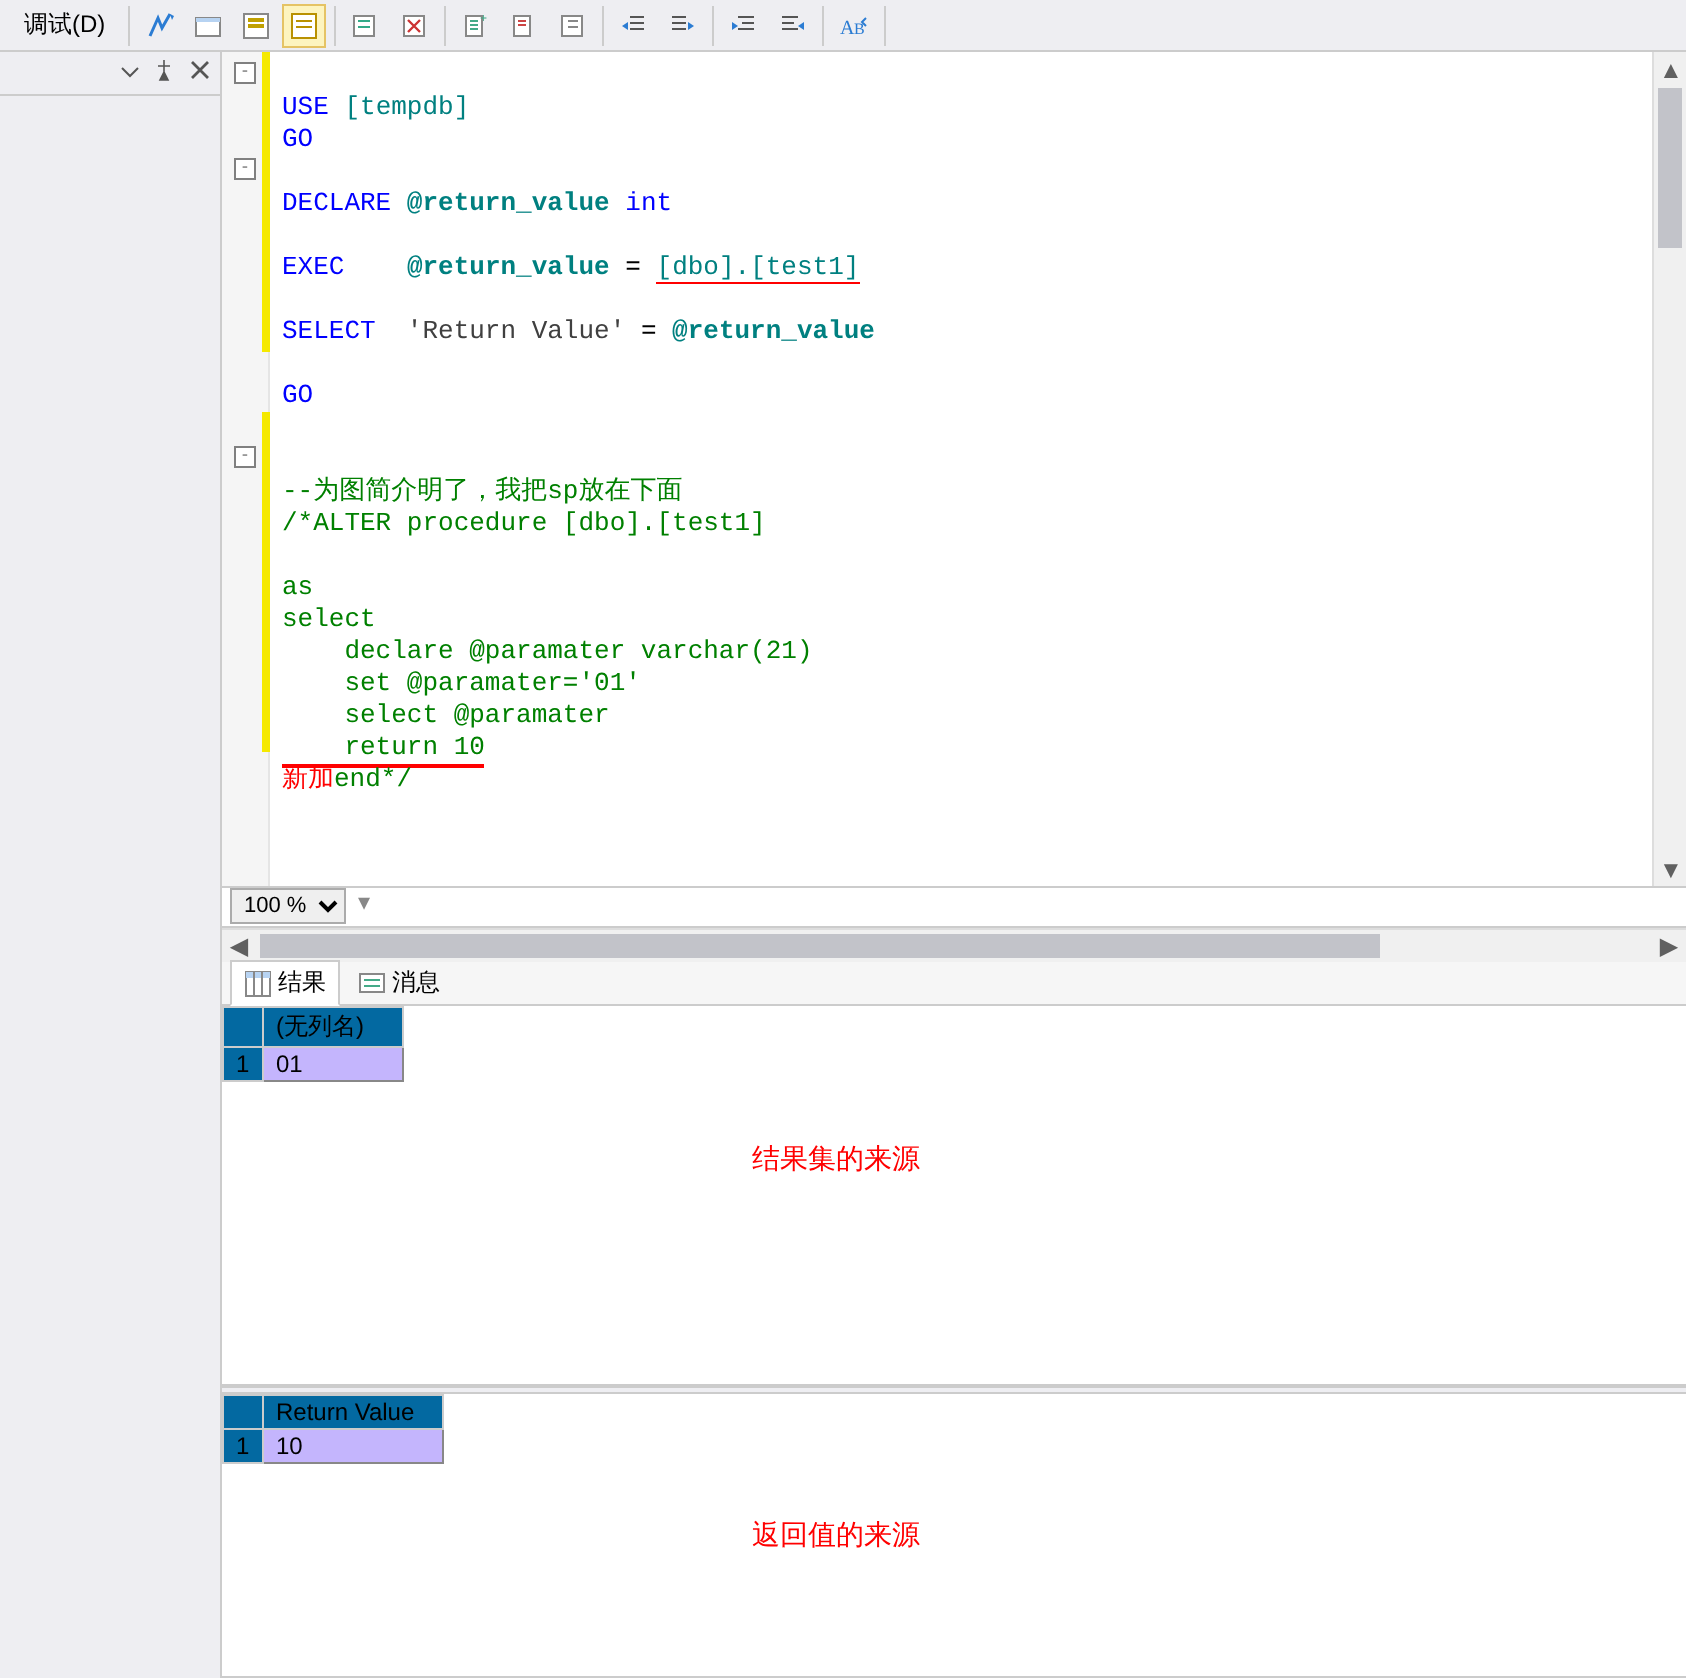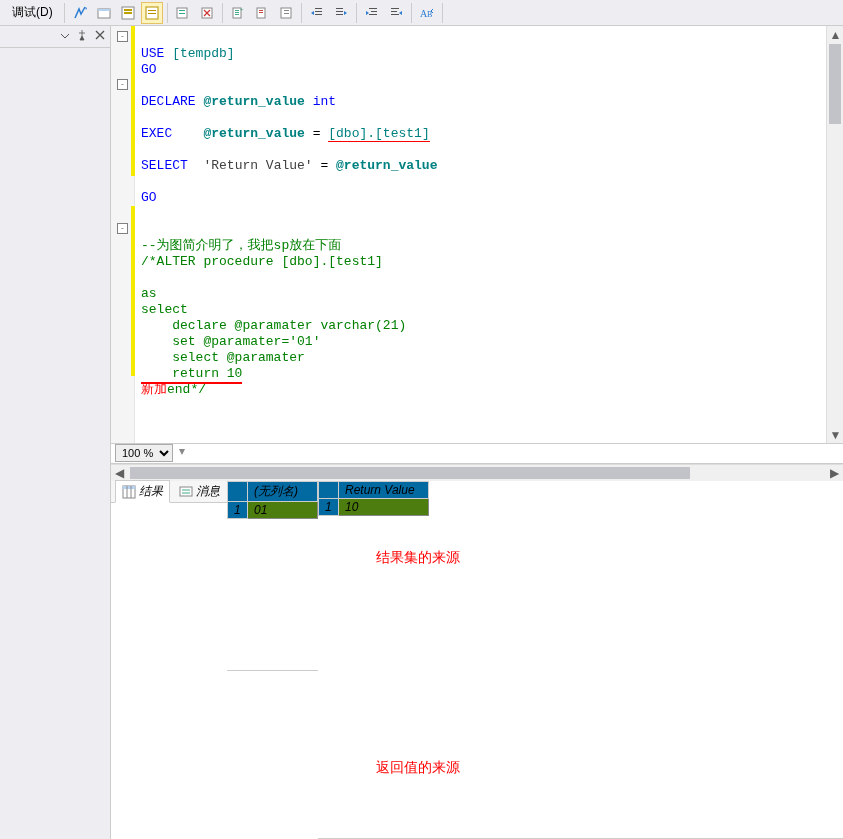--- a/index.html
+++ b/index.html
@@ -122,23 +122,22 @@
     gap:6px;
     border-bottom:1px solid #ccc;
     background:#fff;
   }
   .zoom-sel {
     height:18px; font-size:11px; border:1px solid #ababab; padding:0 2px;
   }
   .results-area {
     flex:1;
     display:flex;
-    flex-direction:row;
-    position:relative;
-    font-style:italic;
+    flex-direction:column;
+    position:relative;
   }
   .result-tabs {
     height:22px; display:flex; align-items:center;
     background:#f6f6f6;
     border-bottom:1px solid #ccc;
     padding-left:4px;
     gap:2px;
   }
   .result-tab {
     display:flex; align-items:center; gap:3px;
@@ -153,21 +152,21 @@
   .grid table { border-collapse:collapse; }
   .grid th, .grid td {
     border:1px solid #ccc;
     padding:1px 6px;
     font-size:12px;
     text-align:left;
     background:#fff;
     min-width:20px;
   }
   .grid th { background:#0369a1; font-weight:normal; }
-  .grid td.seldata { border:1px solid #888; background:#4d7c0f; }
+  .grid td.seldata { border:1px solid #888; background:#c4b5fd; }
   .grid-panel { border-bottom:1px solid #ccc; padding-bottom:2px; }
   .hsplit { height:4px; background:#eeeef2; border-top:1px solid #ccc; border-bottom:1px solid #ccc; }
   .annotations { position:absolute; inset:0; pointer-events:none; }
   .annot-label { position:absolute; color:#ff0000; font-size:14px; font-family:"Microsoft YaHei",sans-serif; }
   .editor-hscroll {
     height:17px; background:#f0f0f0; border-top:1px solid #ddd; display:flex; align-items:center;
   }
   .editor-hscroll .thumb { height:12px; flex:0 0 auto; background:#c2c3c9;}
 </style>
 </head>
@@ -415,17 +414,17 @@
       <line x1="255" y1="554" x2="55" y2="535" stroke="#ff0000" stroke-width="1.5" marker-end="url(#ah)"></line>
 
       <line x1="255" y1="554" x2="180" y2="335" stroke="#ff0000" stroke-width="1.5" marker-end="url(#ah)"></line>
 
       <line x1="265" y1="548" x2="120" y2="375" stroke="#ff0000" stroke-width="1.5" marker-end="url(#ah)"></line>
 
       <line x1="255" y1="742" x2="65" y2="720" stroke="#ff0000" stroke-width="1.5" marker-end="url(#ah)"></line>
 
       <line x1="260" y1="740" x2="132" y2="368" stroke="#ff0000" stroke-width="1.5" marker-end="url(#ah)"></line>
     </svg>
-    <div class="annot-label" style="left:265px; top:523px">结果集的来源</div>
+    <div class="annot-label" style="left:265px; top:545px">结果集的来源</div>
     <div class="annot-label" style="left:265px; top:733px">返回值的来源</div>
 
   </div>
 </div>
 
 </body></html>

